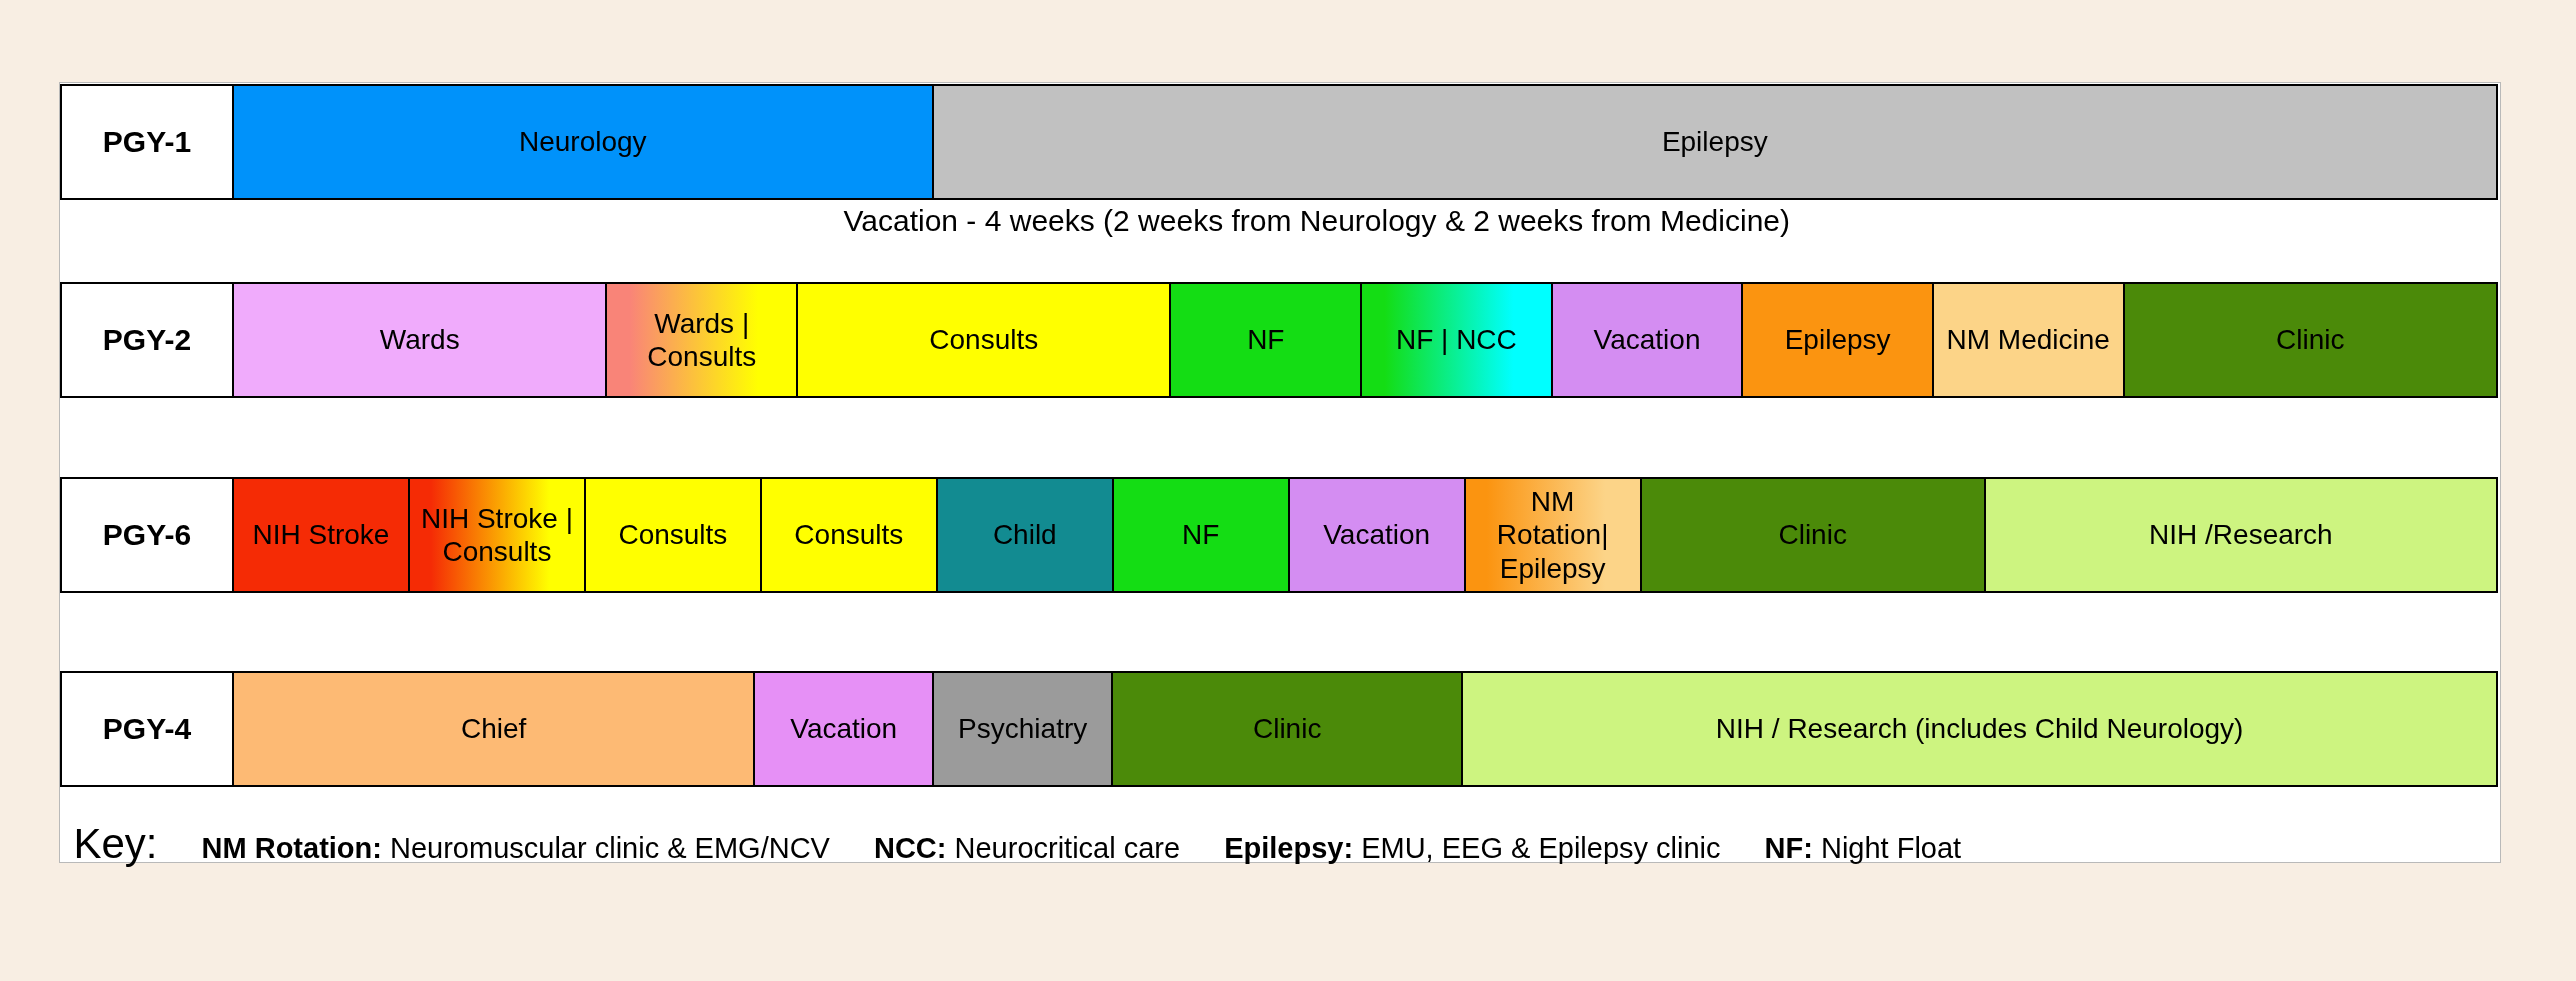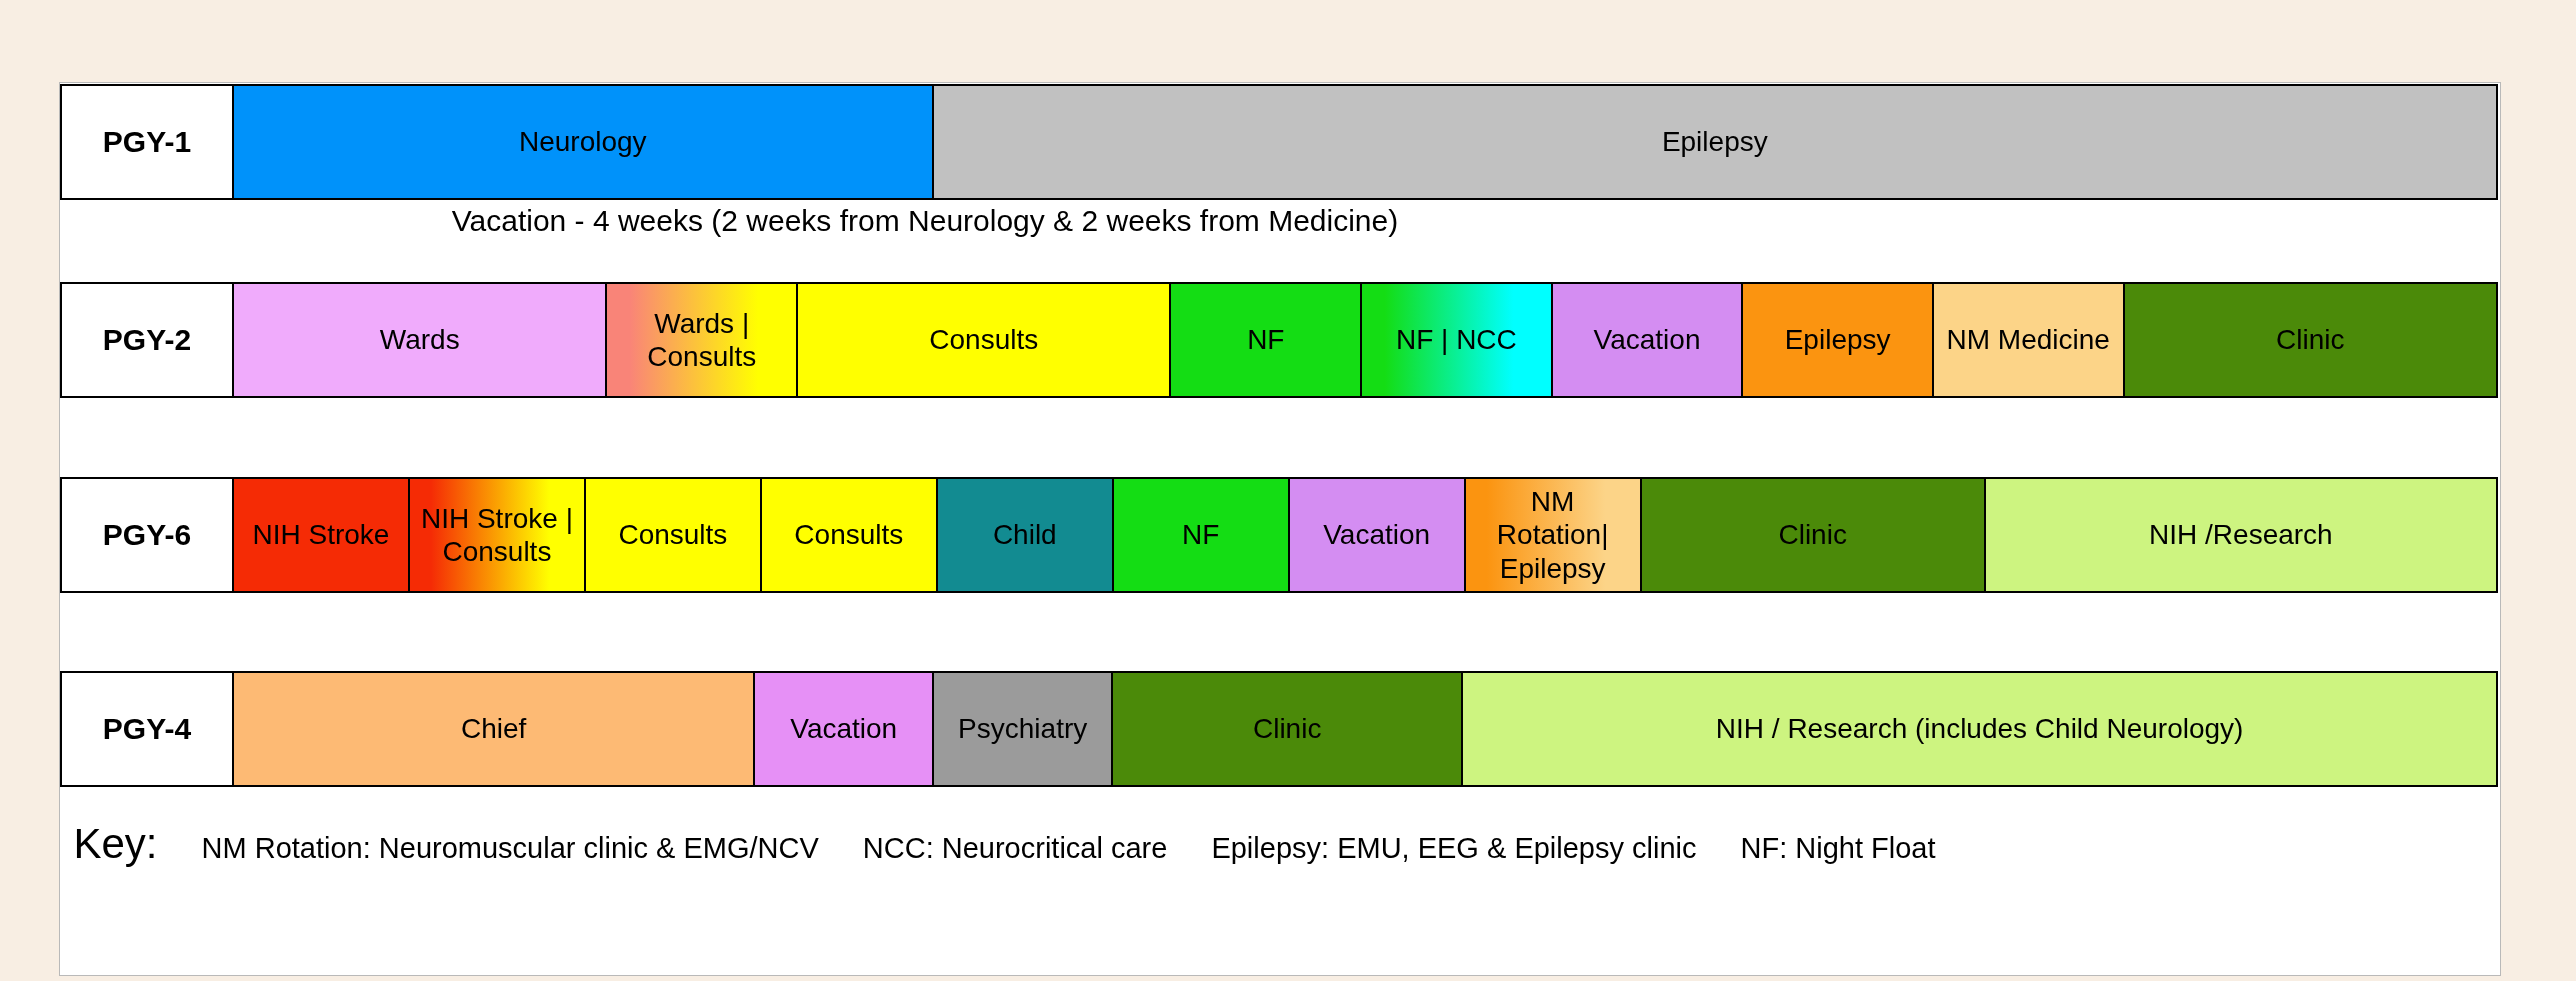--- a/index.html
+++ b/index.html
@@ -1,51 +1,51 @@
 <!DOCTYPE html>
 <html><head>
 <meta charset="utf-8">
 <style>
   html,body{margin:0;padding:0;background:#f8eee3;}
   .canvas{
     position:relative;width:2576px;height:981px;background:#f8eee3;
     font-family:"Liberation Sans",sans-serif;color:#000;overflow:hidden;
   }
   .panel{
-    position:absolute;left:59px;top:82px;width:2442px;height:894px;
+    position:absolute;left:59px;top:82px;width:2442px;height:781px;
     background:#ffffff;border:1.9px solid #b9b9b9;box-sizing:border-box;
   }
   .sched-row{
     position:absolute;left:0;width:2438px;height:116px;display:flex;
     border:2.9px solid #000;box-sizing:border-box;background:#fff;
   }
   .row-label{
     flex:0 0 172px;width:172px;border-right:2.9px solid #000;box-sizing:border-box;
     display:flex;align-items:center;justify-content:center;
     font-weight:bold;font-size:30px;background:#fff;
   }
   .block{
     flex-grow:1;flex-basis:0;min-width:0;box-sizing:border-box;
     display:flex;align-items:center;justify-content:center;
     text-align:center;font-size:28px;line-height:1.18;
     border-right:2.9px solid #000;white-space:pre-line;padding:0 2.9px;
   }
   .block:last-child{border-right:none;}
   .vacation-note{
-    position:absolute;top:121px;left:0;width:1730px;text-align:center;
+    position:absolute;top:121px;left:0;width:1730px;text-align:right;
     font-size:30px;
   }
   .key{
     position:absolute;left:13.5px;top:704px;width:2402px;height:109px;
     display:flex;align-items:baseline;padding-top:33px;box-sizing:border-box;
     font-size:29px;white-space:nowrap;
   }
   .key-title{font-size:42px;}
   .key-entry{margin-left:44px;}
-  .key-term{font-weight:normal;}
+  .key-term{font-weight:bold;}
 </style>
 </head>
 <body>
 
 <div class="canvas">
   <div class="panel">
     <div>
         <div class="sched-row" style="top: 1px;">
           <div class="row-label">PGY-1</div>
           <div class="block" style="flex-grow: 8; background: rgb(0, 146, 250);">Neurology</div>

